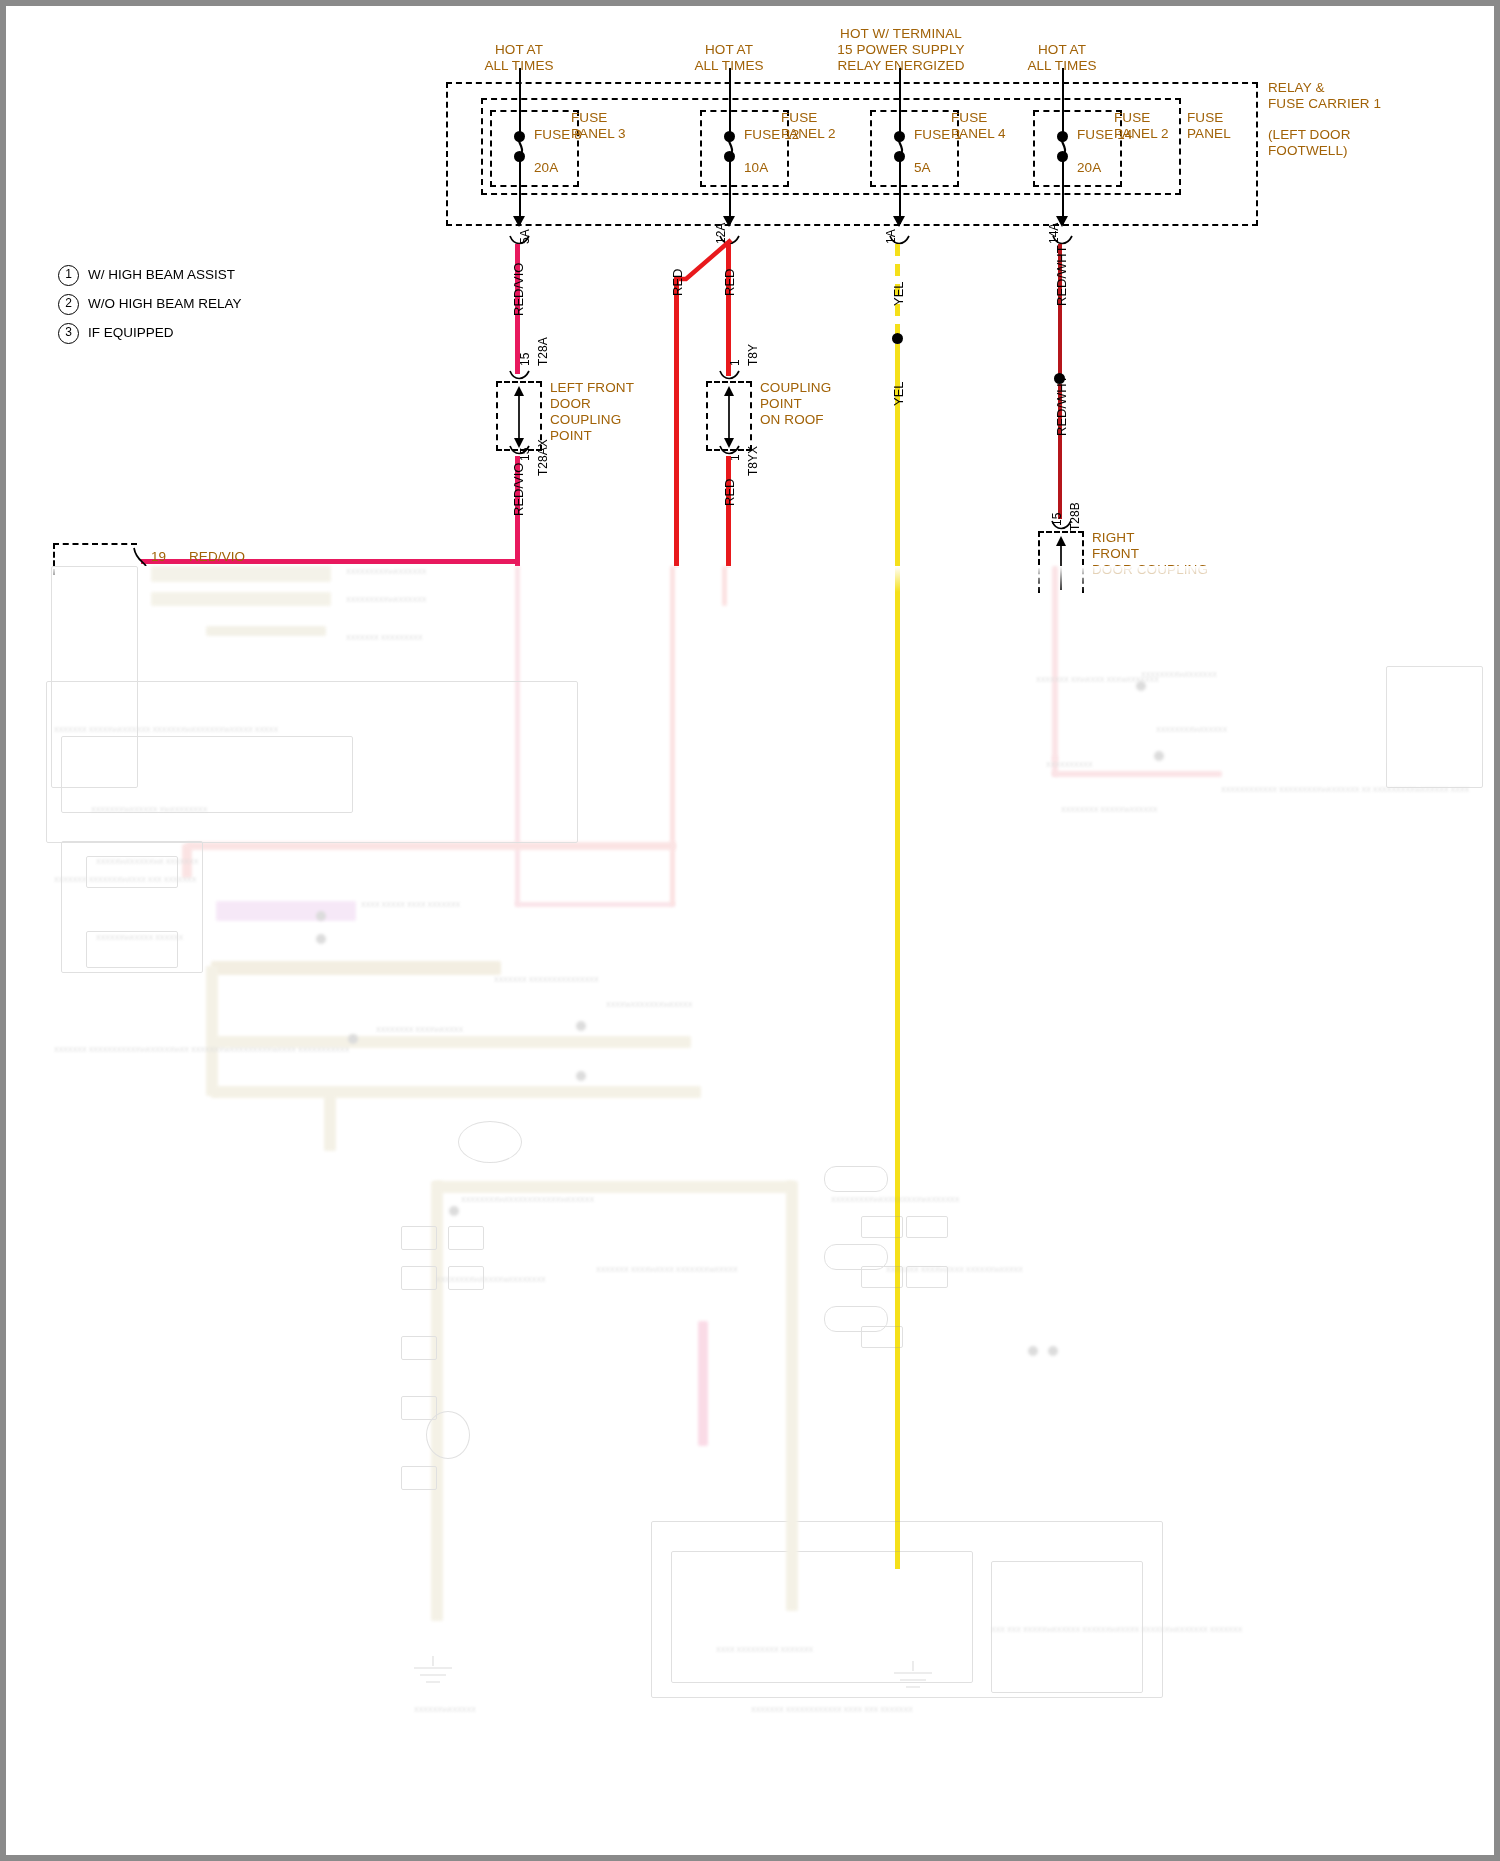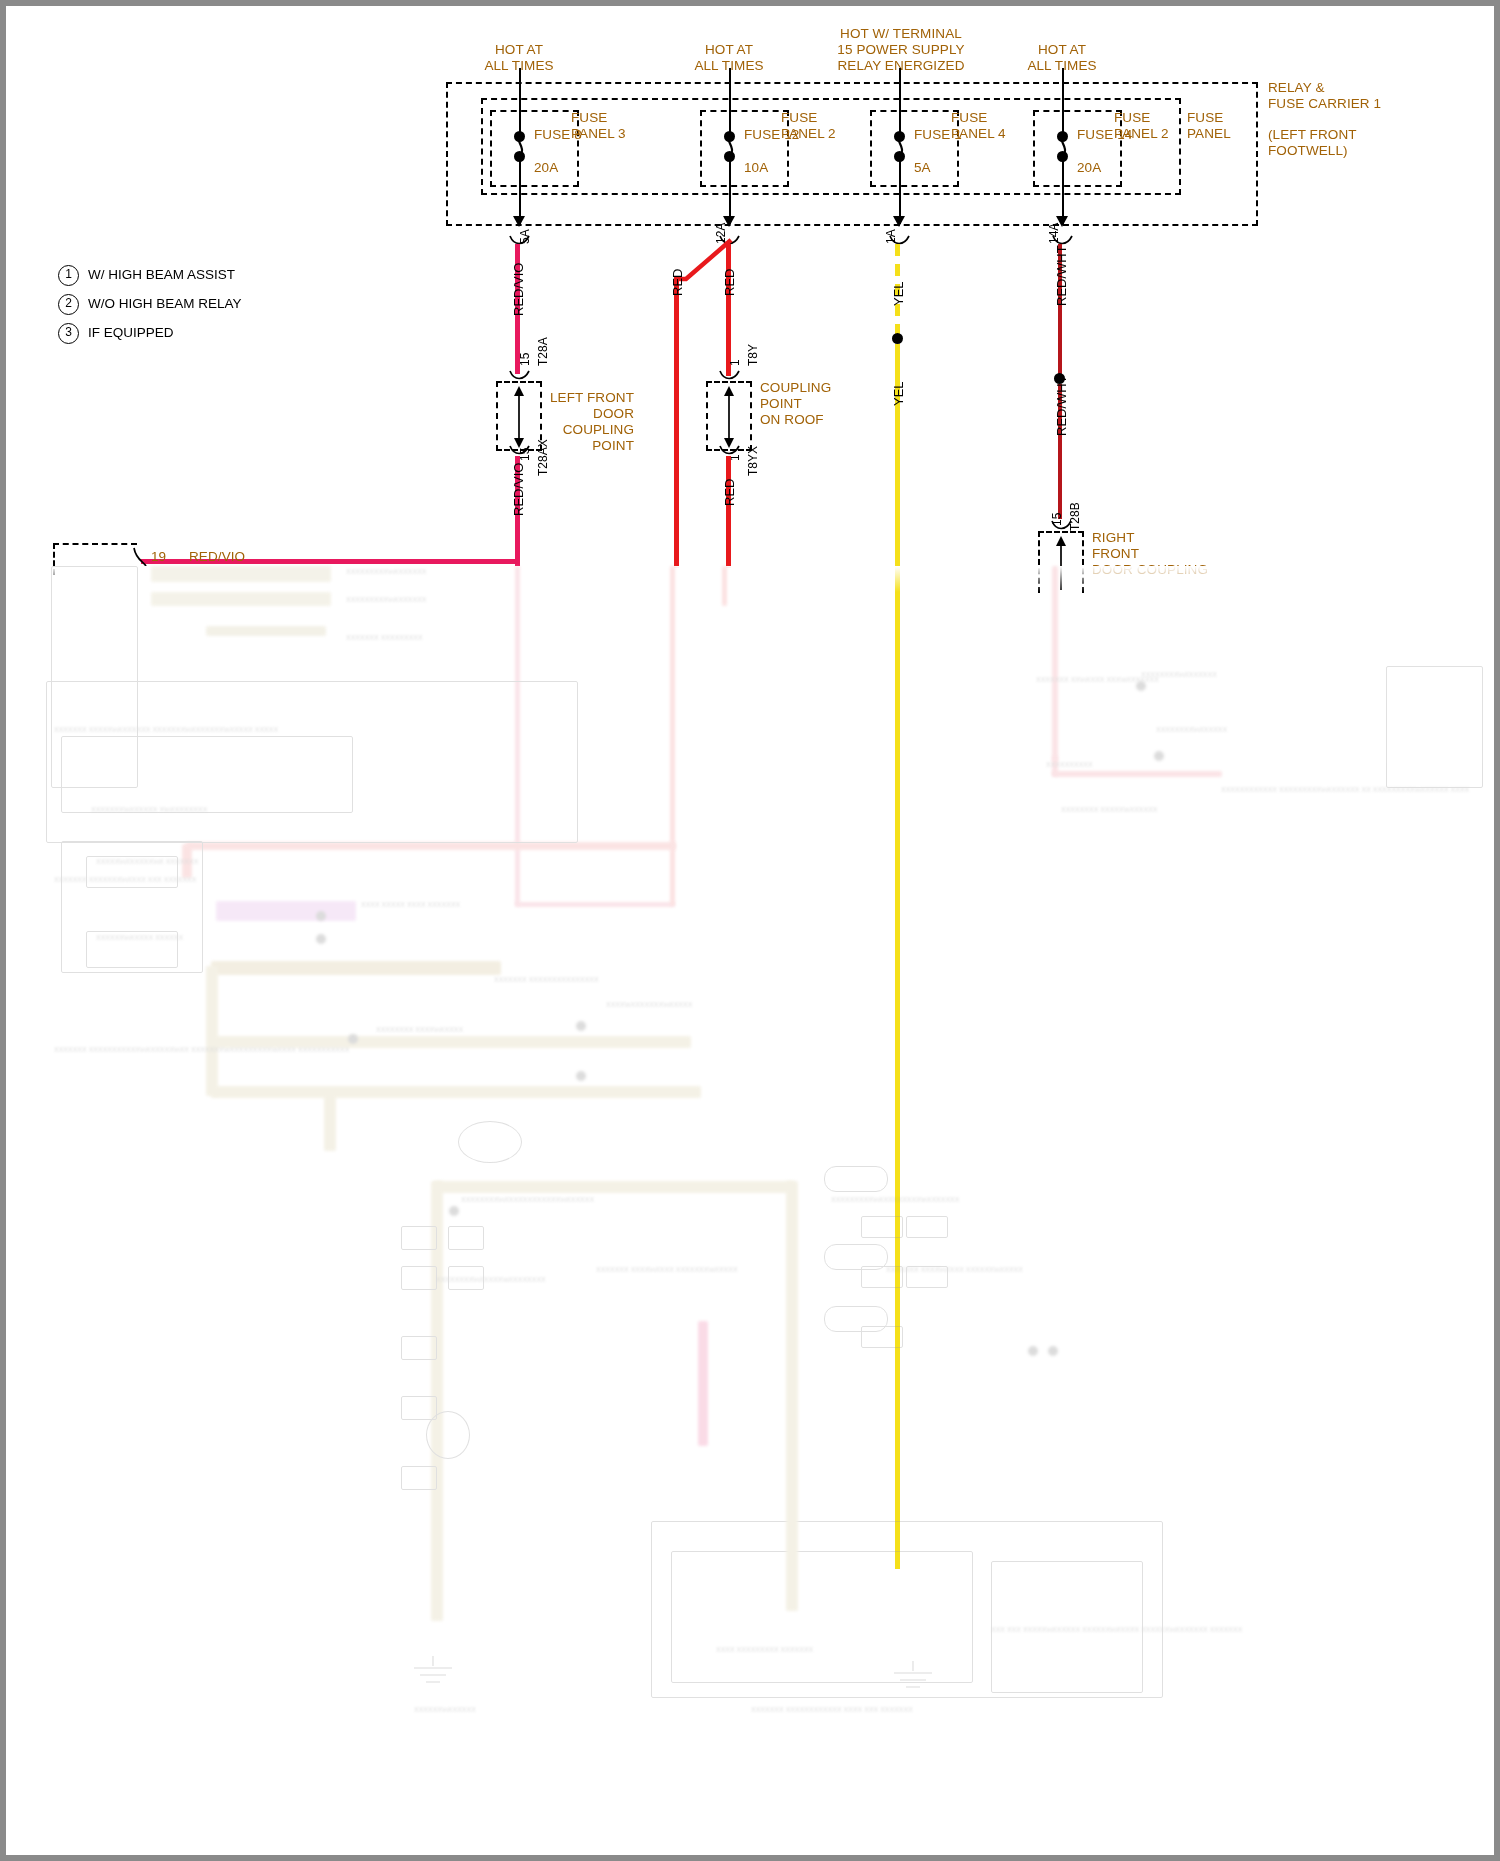--- a/index.html
+++ b/index.html
@@ -45,21 +45,21 @@
 ALL TIMES</div>
   <div class="txt c" style="left:895px;top:20px;">HOT W/ TERMINAL
 15 POWER SUPPLY
 RELAY ENERGIZED</div>
   <div class="txt c" style="left:1056px;top:36px;">HOT AT
 ALL TIMES</div>
 
   <div class="dashbox" style="left:440px;top:76px;width:812px;height:144px;"></div>
   <div class="txt" style="left:1262px;top:74px;">RELAY &amp;
 FUSE CARRIER 1</div>
-  <div class="txt" style="left:1262px;top:121px;">(LEFT FRONT
+  <div class="txt" style="left:1262px;top:121px;">(LEFT DOOR
 FOOTWELL)</div>
 
   <div class="dashbox" style="left:475px;top:92px;width:700px;height:97px;"></div>
   <div class="txt" style="left:1181px;top:104px;">FUSE
 PANEL</div>
 
   <div class="dashbox" style="left:484px;top:104px;width:89px;height:77px;"></div>
   <div class="solid" style="left:513px;top:62px;width:1.6px;height:68px;"></div>
   <div class="dot" style="left:508px;top:125px;"></div>
   <svg style="position:absolute;left:505px;top:128px;" width="18" height="26">
@@ -148,21 +148,21 @@
   <div class="dashT" style="left:490px;top:375px;width:22px;"></div>
   <div class="dashT" style="left:490px;top:443px;width:22px;"></div>
   <div class="dashL" style="left:534px;top:375px;height:70px;"></div>
   <div class="dashT" style="left:514px;top:375px;width:22px;"></div>
   <div class="dashT" style="left:514px;top:443px;width:22px;"></div>
   <svg style="position:absolute;left:504px;top:378px;" width="18" height="66">
     <path d="M9 8 L9 58" stroke="#000" stroke-width="1.7"></path>
     <path d="M9 2 L4 12 L14 12 Z" fill="#000"></path>
     <path d="M9 64 L4 54 L14 54 Z" fill="#000"></path>
   </svg>
-  <div class="txt" style="left:544px;top:384px;text-align:right;">LEFT FRONT
+  <div class="txt" style="left:544px;top:374px;">LEFT FRONT
 DOOR
 COUPLING
 POINT</div>
 
   <div class="vtxt" style="left:512px;top:455px;font-size:12px;">15</div>
   <div class="vtxt" style="left:530px;top:470px;font-size:12px;">T28AX</div>
   <svg style="position:absolute;left:502px;top:438px;" width="24" height="14">
     <path d="M2 2 C6 12, 16 12, 21 2" stroke="#000" stroke-width="1.7" fill="none"></path>
   </svg>
   <div class="wire" style="left:509px;top:450px;width:5px;height:110px;background:#e8195e;"></div>

